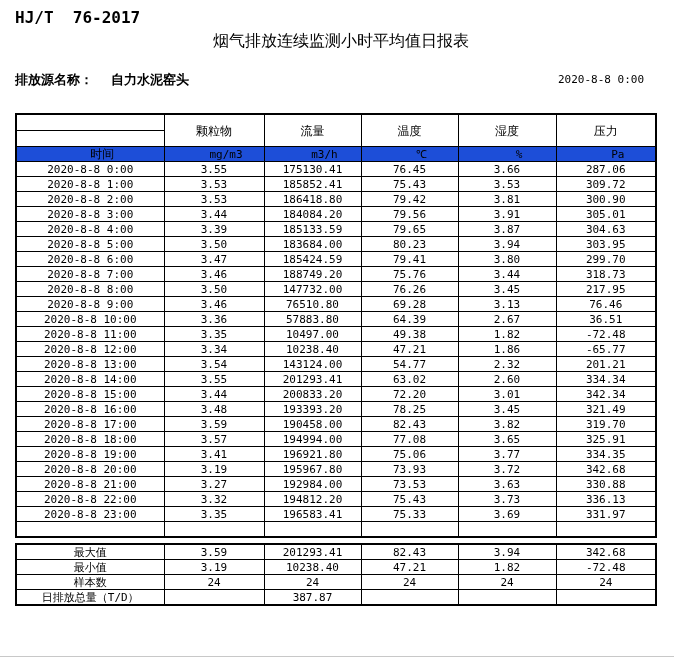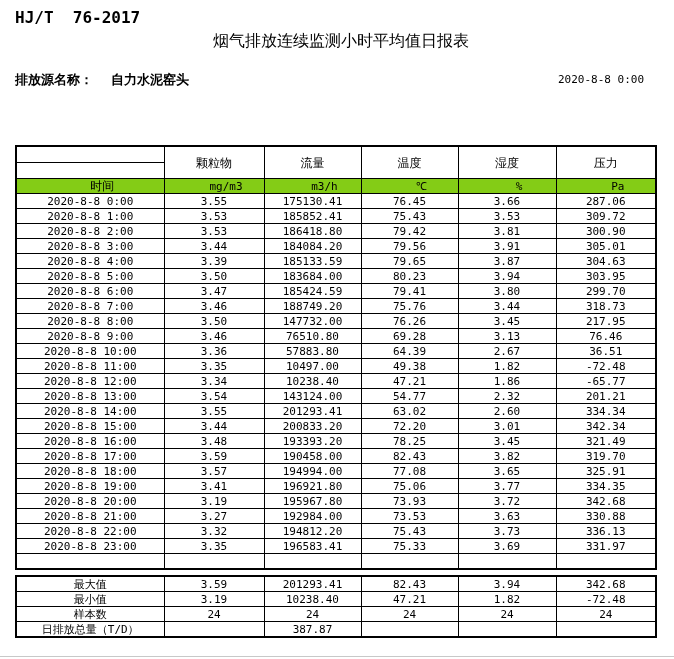--- a/index.html
+++ b/index.html
@@ -3,27 +3,27 @@
 <meta charset="utf-8">
 <style>
   html,body{margin:0;padding:0;background:#fff;}
   .page{position:relative;width:674px;height:659px;background:#fff;color:#000;
         font-family:"DejaVu Sans Mono","Liberation Mono",monospace;overflow:hidden;}
   .std{position:absolute;left:15px;top:8px;font-size:16px;font-weight:bold;white-space:pre;}
   .title{position:absolute;left:4px;top:31px;width:100%;text-align:center;font-size:16px;font-weight:normal;}
   .srcrow{position:absolute;left:15px;top:71px;font-size:13px;font-weight:bold;}
   .srcrow .name{margin-left:18px;}
   .dt{position:absolute;left:558px;top:73px;font-size:11px;}
-  .tables{position:absolute;left:15px;top:113px;margin-top:32px;}
+  .tables{position:absolute;left:15px;top:113px;}
   table{border-collapse:collapse;table-layout:fixed;width:640px;border:2px solid #000;}
   td,th{border:1px solid #000;padding:0;height:14px;text-align:center;vertical-align:middle;
         font-size:11px;font-weight:normal;line-height:1;white-space:nowrap;overflow:hidden;}
   .hrow1 td,.hrow1 th,.hrow2 td{height:15px;}
   th.colhd{font-size:12px;}
-  tr.unitrow td{background:#84cc16;padding-left:24px;}
+  tr.unitrow td{background:#1d4ed8;padding-left:24px;}
   tr.unitrow td.timelabel{font-size:12px;}
   table.summary{margin-top:5px;}
   .note{position:absolute;left:8px;top:627px;font-size:12px;font-weight:bold;}
   .sig{position:absolute;left:0;top:642px;width:602px;height:14px;font-size:14px;font-weight:bold;margin-top:45px;}
   .sig span{position:absolute;top:0;}
   .sig .s-unit{left:5px;}
   .sig .s-resp{left:227px;text-align:center;}
   .sig .s-rep{left:357px;}
   .sig .s-rdate{left:490px;}
   .sig .s-y{left:594px;}

